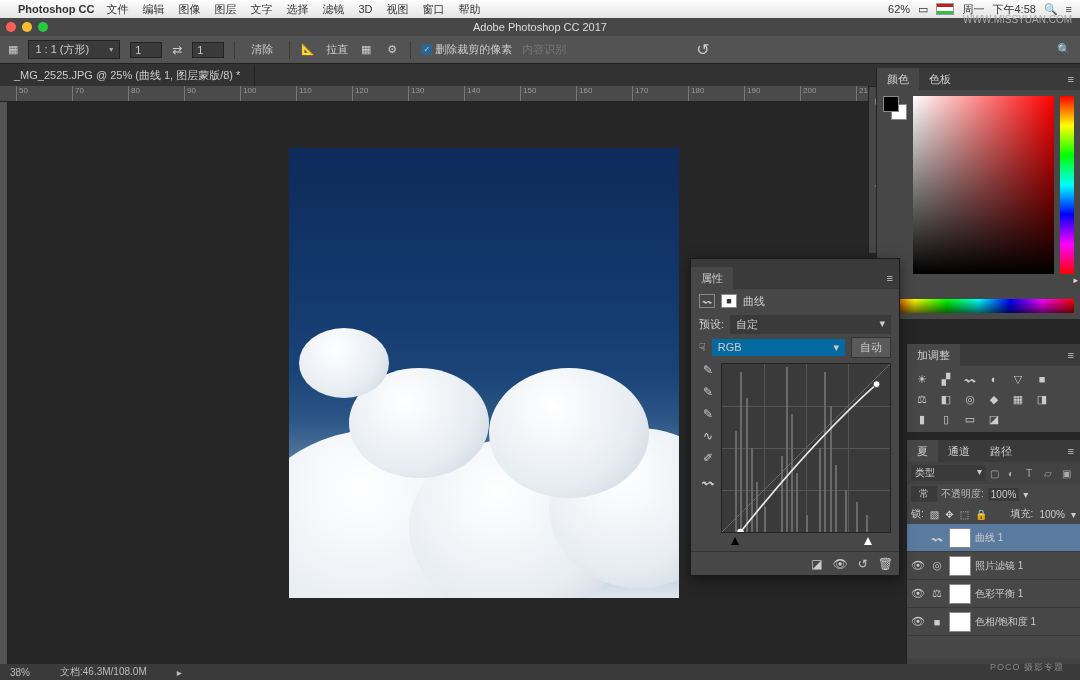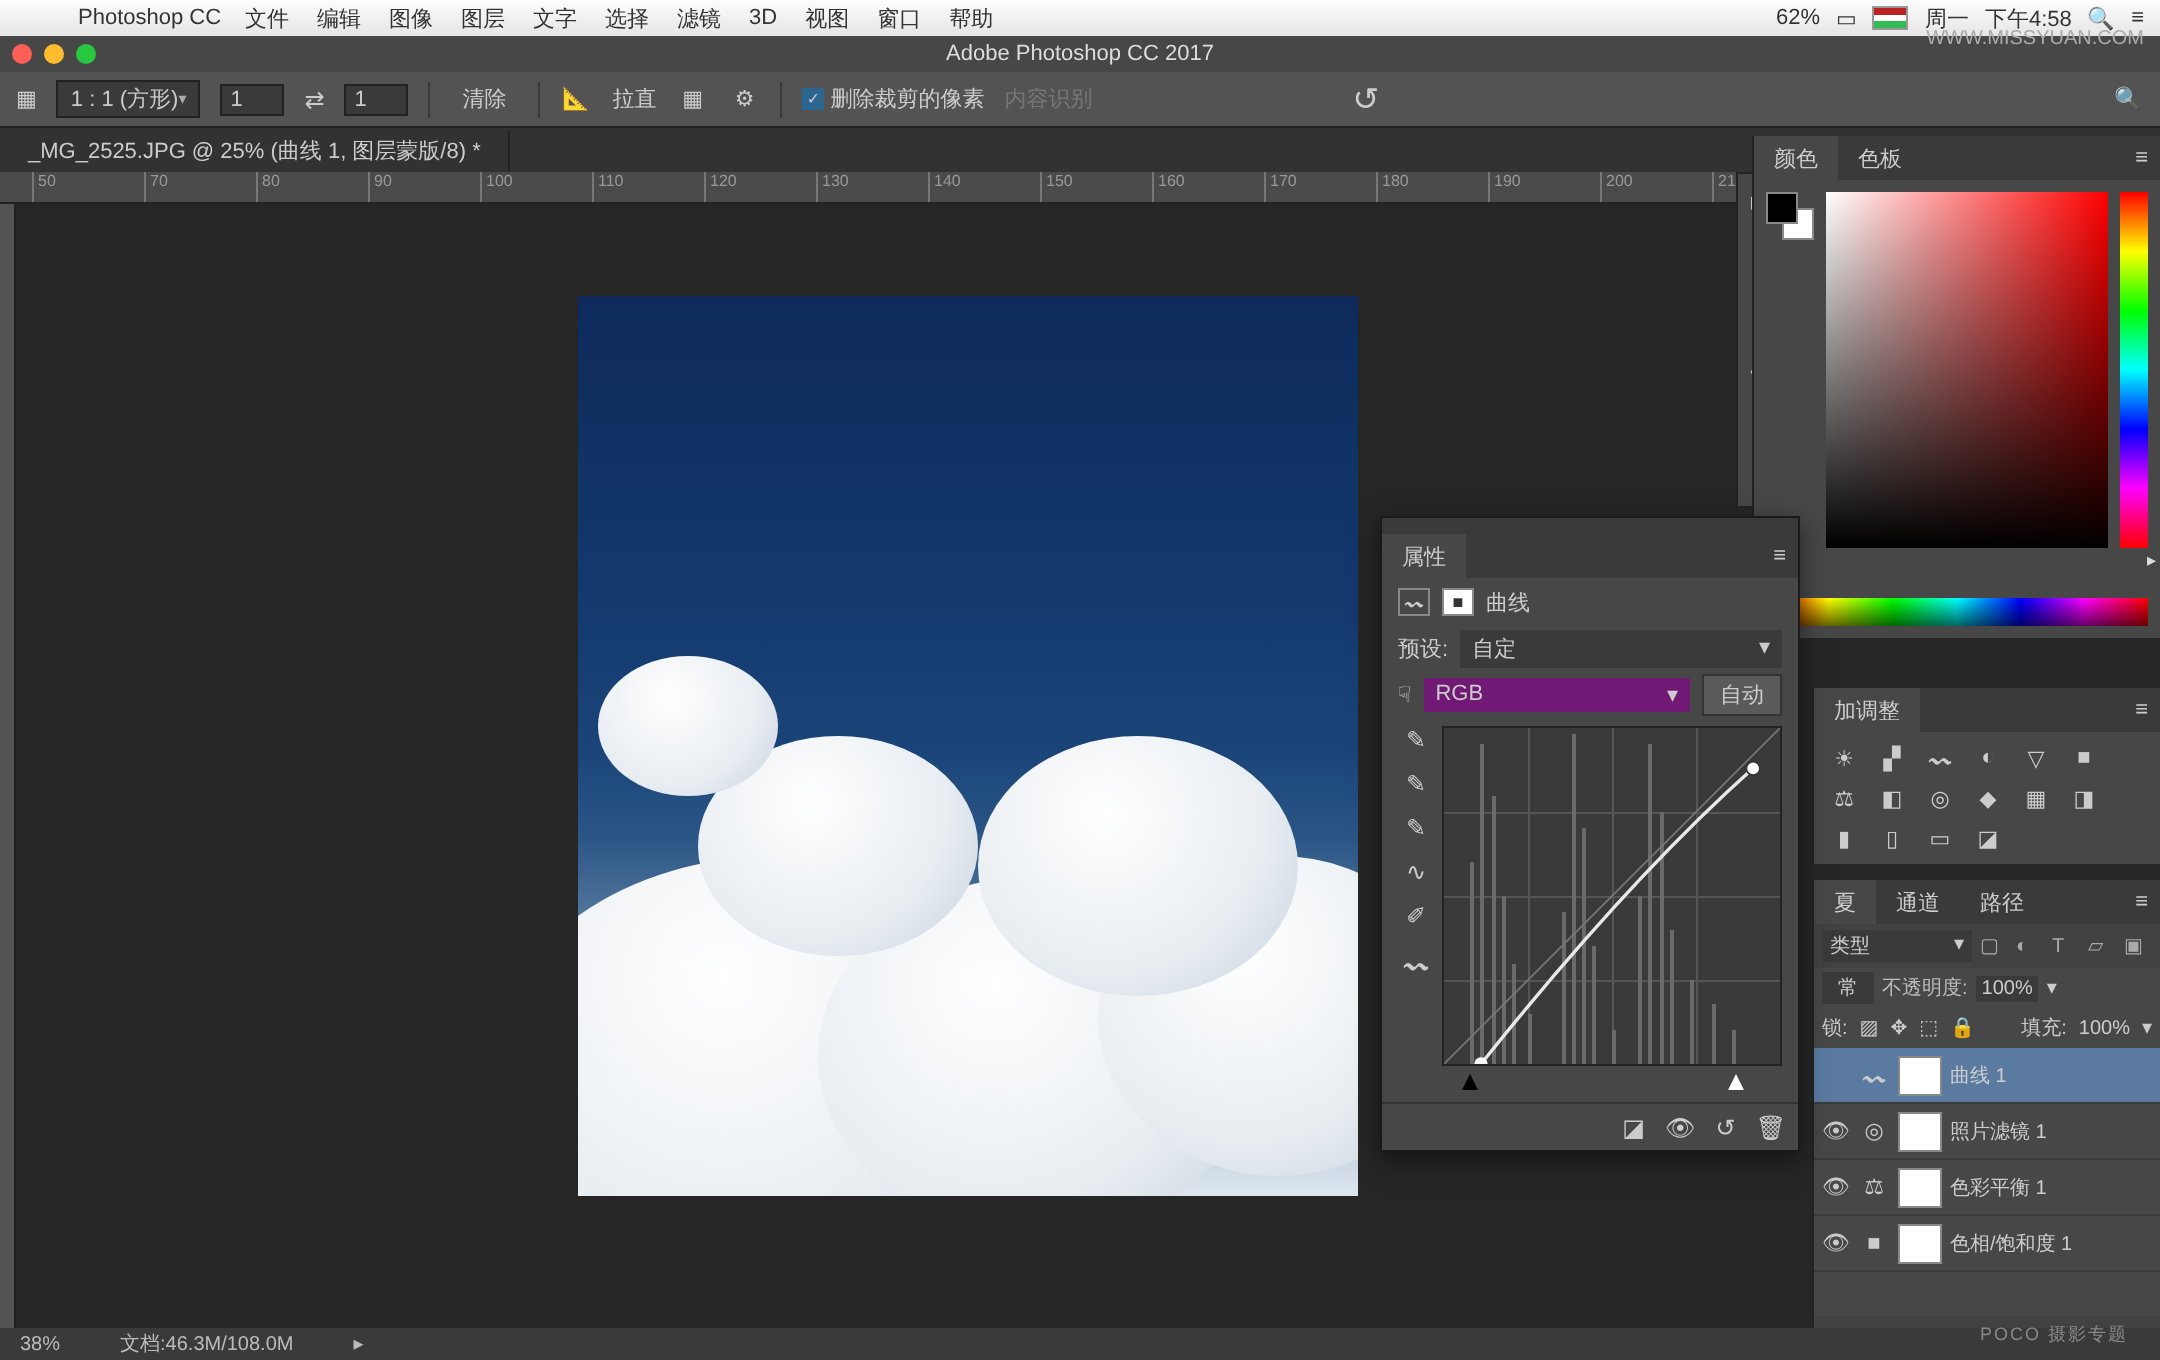--- a/index.html
+++ b/index.html
@@ -1,34 +1,34 @@
 <!DOCTYPE html>
 <html><head>
 <meta charset="utf-8">
 <style>
 * { margin: 0; padding: 0; box-sizing: border-box; font-family: "Microsoft YaHei", Arial, sans-serif; }
 body { width: 1080px; height: 680px; background: #323232; color: #ccc; font-size: 11px; overflow: hidden; position: relative; }
 
 
 .mac-menubar { height: 18px; background: linear-gradient(#fdfdfd,#e5e5e5); display: flex; align-items: center; padding: 0 8px; color: #333; font-size: 11px; }
 .mac-menubar .apple { font-size: 13px; margin-right: 10px; }
-.mac-menubar .app-name { font-weight: normal; margin-right: 12px; margin-left: 21px; }
+.mac-menubar .app-name { font-weight: bold; margin-right: 12px; }
 .mac-menubar .menu-item { margin-right: 14px; }
 .mac-menubar .right { margin-left: auto; display: flex; align-items: center; gap: 8px; }
 .mac-menubar .flag { width: 18px; height: 12px; background: linear-gradient(#b22,#b22 33%,#fff 33%,#fff 66%,#3b5 66%); border: 1px solid #999; }
 
 
 .titlebar { height: 18px; background: #474747; display: flex; align-items: center; justify-content: center; color: #ddd; font-size: 11px; position: relative; }
 .titlebar .dots { position: absolute; left: 6px; display: flex; gap: 6px; }
 .titlebar .dot { width: 10px; height: 10px; border-radius: 50%; }
 .titlebar .dot.r { background: #ff5f57; } .titlebar .dot.y { background: #febc2e; } .titlebar .dot.g { background: #28c840; }
 
 
 .optbar { height: 28px; background: #535353; border-bottom: 1px solid #222; display: flex; align-items: center; padding: 0 8px; gap: 10px; font-size: 11px; }
-.optbar .sel { background: #3a3a3a; border: 1px solid #222; padding: 1px 6px; display: flex; align-items: center; gap: 0; min-width: 60px; }
+.optbar .sel { background: #3a3a3a; border: 1px solid #222; padding: 1px 6px; display: flex; align-items: center; gap: 20px; min-width: 60px; }
 .optbar .chev { font-size: 8px; color: #aaa; }
 .optbar .num { background: #3a3a3a; border: 1px solid #222; padding: 1px 4px; width: 32px; }
 .optbar .swap { font-size: 12px; }
 .optbar .btn { padding: 2px 6px; cursor: pointer; }
 .optbar .check { display: flex; align-items: center; gap: 3px; }
 .optbar .cb { width: 11px; height: 11px; background: #2a668f; display: flex; align-items: center; justify-content: center; font-size: 8px; }
 .optbar .disabled { color: #777; }
 .optbar .sep { width: 1px; height: 18px; background: #3a3a3a; }
 .optbar .icon { width: 16px; height: 16px; display: flex; align-items: center; justify-content: center; }
 .optbar .reset { margin-left: 120px; font-size: 16px; }
@@ -100,21 +100,21 @@
 .props { position: absolute; left: 690px; top: 258px; width: 210px; background: #474747; border: 1px solid #1a1a1a; box-shadow: 0 4px 12px rgba(0,0,0,.5); }
 .props .grip { height: 8px; background: #3a3a3a; }
 .props .tabrow { height: 22px; display: flex; align-items: center; background: #3a3a3a; }
 .props .tabrow .tab { padding: 4px 10px; background: #474747; }
 .props .tabrow .menu { margin-left: auto; padding: 0 6px; }
 .props .type-row { height: 24px; display: flex; align-items: center; padding: 0 8px; gap: 6px; }
 .props .type-row .ti { width: 16px; height: 14px; border: 1px solid #888; font-size: 9px; display: flex; align-items: center; justify-content: center; }
 .props .preset-row { height: 22px; display: flex; align-items: center; padding: 0 8px; gap: 6px; }
 .props .preset-row .sel { flex: 1; background: #3a3a3a; padding: 2px 6px; display: flex; justify-content: space-between; }
 .props .chan-row { height: 24px; display: flex; align-items: center; padding: 0 8px; gap: 6px; }
-.props .chan-row .sel { flex: 1; background: #701a75; padding: 2px 6px; display: flex; justify-content: space-between; }
+.props .chan-row .sel { flex: 1; background: #0369a1; padding: 2px 6px; display: flex; justify-content: space-between; }
 .props .chan-row .auto { background: #5a5a5a; padding: 2px 8px; border: 1px solid #333; }
 .props .curve-area { display: flex; padding: 4px 8px; gap: 4px; }
 .props .curve-tools { width: 18px; display: flex; flex-direction: column; gap: 8px; align-items: center; font-size: 12px; color: #ccc; }
 .props .curve-box { flex: 1; height: 170px; background: #3a3a3a; border: 1px solid #222; position: relative; }
 .props .curve-box .grid-v, .props .curve-box .grid-h { position: absolute; background: #555; }
 .props .curve-box .grid-v { width: 1px; top: 0; bottom: 0; }
 .props .curve-box .grid-h { height: 1px; left: 0; right: 0; }
 .props .histo { position: absolute; bottom: 0; width: 100%; height: 100%; }
 .props .histo .bar { position: absolute; bottom: 0; background: #6a6a6a; width: 2px; }
 .props .curve-line { position: absolute; inset: 0; }

